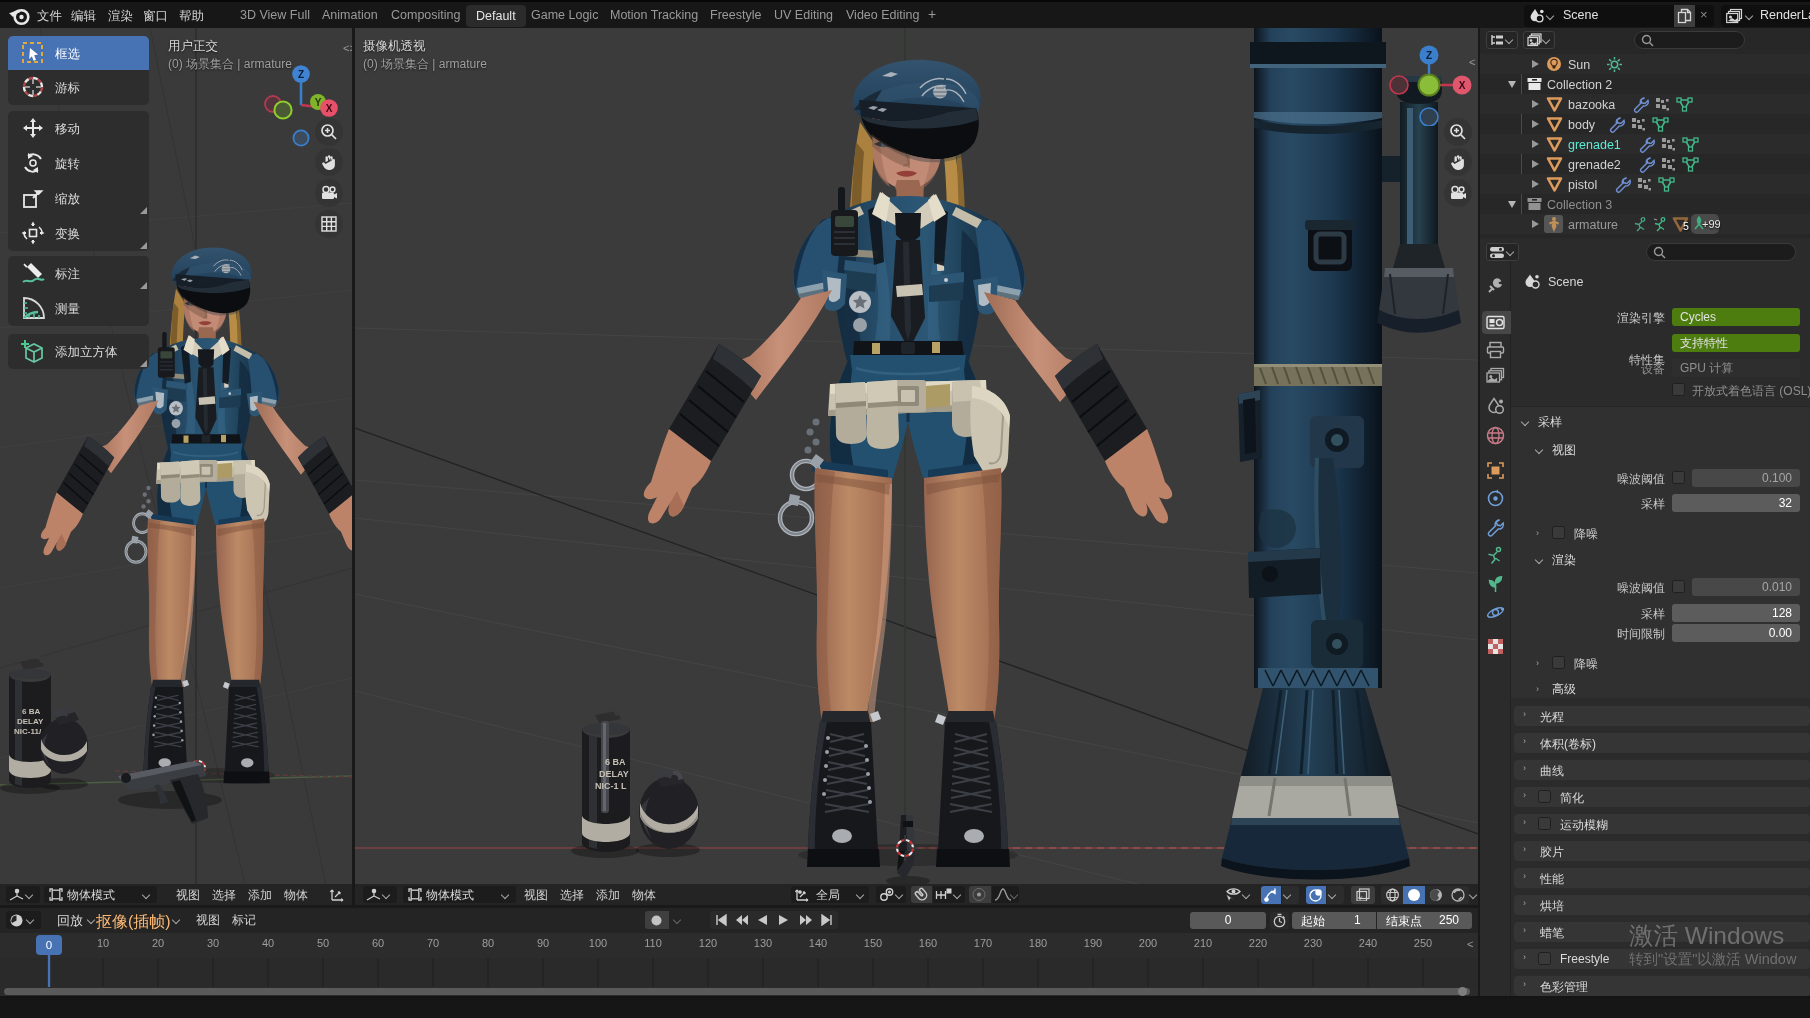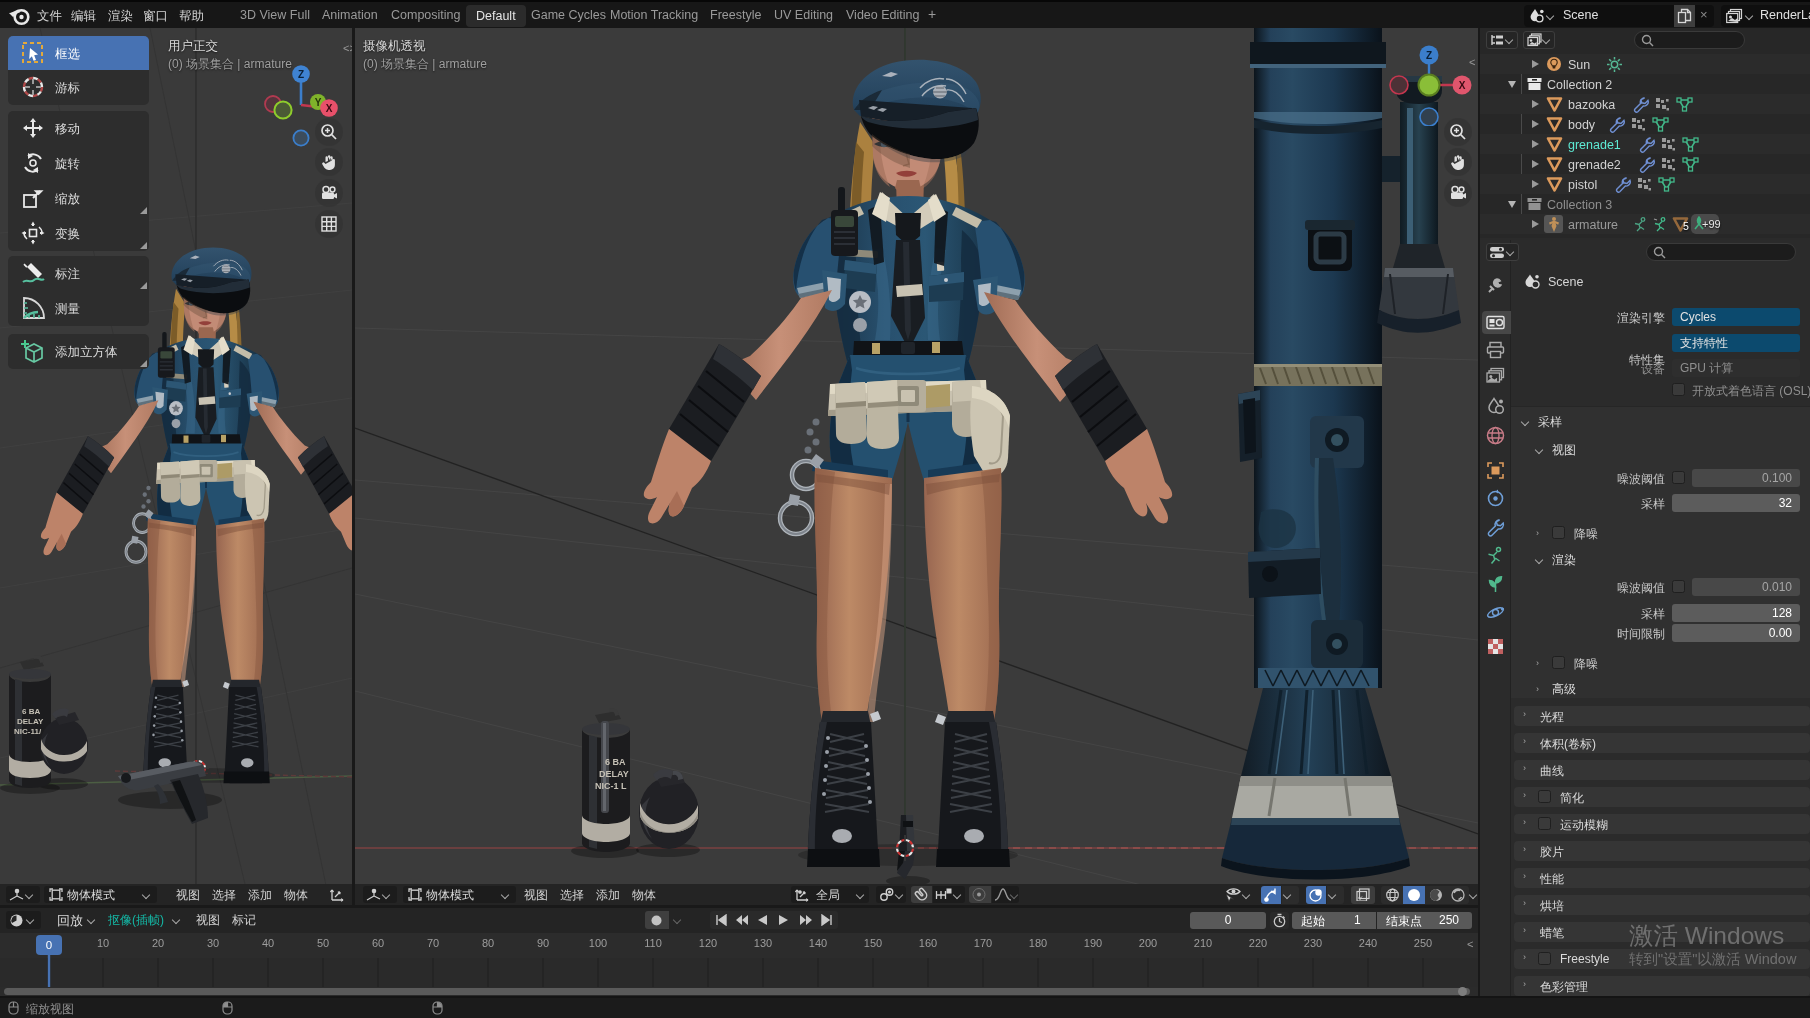--- a/index.html
+++ b/index.html
@@ -35,21 +35,21 @@
 .nbtn { position:absolute; width:28px; height:28px; border-radius:50%; background:rgba(52,52,52,.85); }
 .nbtn svg { position:absolute; left:5px; top:5px; }
 
 
 .rpanel { position:absolute; left:1480px; top:28px; width:330px; height:968px; background:#2a2a2a; }
 .outliner { position:absolute; left:0; top:0; width:330px; height:210px; background:#272727; }
 .props { position:absolute; left:0; top:212px; width:330px; height:756px; background:#2b2b2b; }
 
 
 .plabel { position:absolute; width:130px; left:55px; text-align:right; color:#c8c8c8; font-size:12px; }
-.pdrop { position:absolute; left:192px; width:128px; height:18px; background:#0c4a6e; border-radius:3px; color:#e2e2e2; font-size:12px; padding-left:8px; line-height:18px; }
+.pdrop { position:absolute; left:192px; width:128px; height:18px; background:#4d7c0f; border-radius:3px; color:#e2e2e2; font-size:12px; padding-left:8px; line-height:18px; }
 .pdrop.dis { background:#2e2e2e; color:#8f8f8f; }
 .pslide { position:absolute; left:192px; width:128px; height:18px; background:#5c5c5c; border-radius:3px; color:#fff; font-size:12px; line-height:18px; }
 .pslide.dis { background:#484848; color:#a5a5a5; }
 .pslide span { position:absolute; right:8px; }
 .pcheck { position:absolute; width:13px; height:13px; background:#3a3a3a; border:1px solid #1f1f1f; border-radius:2.5px; }
 .ph { position:absolute; left:34px; width:296px; height:20px; background:#353535; border-radius:4px; color:#dadada; font-size:12px; }
 .ph .ar { position:absolute; left:9px; top:3px; color:#a8a8a8; font-size:9px; }
 .ph .tx { position:absolute; left:26px; top:2.5px; }
 .shead { position:absolute; color:#dadada; font-size:12px; }
 .sar { position:absolute; color:#a8a8a8; font-size:9px; }
@@ -1246,21 +1246,21 @@
   <div class="timeline" id="timeline">
     <div class="abs" style="left:0;top:0;width:1478px;height:25px;background:#242424"></div>
     <div class="abs" style="left:6px;top:3px;width:35px;height:18px;background:#1c1c1c;border-radius:3px"></div>
     <svg class="abs" style="left:9px;top:5px" width="15" height="15" viewBox="0 0 15 15">
         <circle cx="7.5" cy="7.5" r="6" fill="#cfcfcf"></circle>
         <path d="M7.5 7.5 L7.5 2.5 A5 5 0 0 0 3 10 Z" fill="#242424"></path>
       </svg>
     <span class="chev" style="left:27px;top:9px"></span>
     <span class="abs" style="left:57px;top:4px;color:#d8d8d8;font-size:13px">回放</span>
     <span class="chev" style="left:88px;top:9px"></span>
-    <span class="abs" style="left:108px;top:4px;color:#14b8a6;font-size:12px">抠像(插帧)</span>
+    <span class="abs" style="left:96px;top:4px;color:#fdba74;font-size:16px">抠像(插帧)</span>
     <span class="chev" style="left:173px;top:9px"></span>
     <span class="abs" style="left:196px;top:4px;color:#d2d2d2;font-size:12px">视图</span>
     <span class="abs" style="left:232px;top:4px;color:#d2d2d2;font-size:12px">标记</span>
 
     <div class="abs" style="left:645px;top:3px;width:24px;height:18px;background:#3f3f3f;border-radius:3px 0 0 3px"></div>
     <svg class="abs" style="left:651px;top:7px" width="11" height="11">
         <circle cx="5.5" cy="5.5" r="5" fill="#c3c3c3"></circle>
       </svg>
     <span class="chev dim" style="left:674px;top:9px"></span>
     <div class="abs" style="left:710px;top:3px;width:128px;height:18px;background:#2a2a2a;border-radius:3px"></div>
@@ -1373,21 +1373,21 @@
     </svg>
     <span class="mi" style="left:37px">文件</span>
     <span class="mi" style="left:71px">编辑</span>
     <span class="mi" style="left:108px">渲染</span>
     <span class="mi" style="left:143px">窗口</span>
     <span class="mi" style="left:179px">帮助</span>
     <span class="tab" style="left:240px">3D View Full</span>
     <span class="tab" style="left:322px">Animation</span>
     <span class="tab" style="left:391px">Compositing</span>
     <span class="tabactive" style="left:466px">Default</span>
-    <span class="tab" style="left:531px">Game Cycles</span>
+    <span class="tab" style="left:531px">Game Logic</span>
     <span class="tab" style="left:610px">Motion Tracking</span>
     <span class="tab" style="left:710px">Freestyle</span>
     <span class="tab" style="left:774px">UV Editing</span>
     <span class="tab" style="left:846px">Video Editing</span>
     <span class="tab" style="left:928px;font-size:14px;top:4px">+</span>
 
     <div class="abs" style="left:1524px;top:3px;width:190px;height:22px;background:#0f0f0f;border-radius:4px;"></div>
     <svg class="abs" style="left:1529px;top:6px" width="16" height="16" viewBox="0 0 16 16">
       <path d="M6 1 C7.5 4 10 6 10 9 a4.2 4.2 0 1 1 -8.4 0 C1.6 6 4.5 4 6 1 Z" fill="#ddd"></path>
       <circle cx="10.5" cy="10.5" r="3.4" fill="#0f0f0f" stroke="#ddd" stroke-width="1.4"></circle>
@@ -1407,37 +1407,20 @@
     <svg class="abs" style="left:1726px;top:6px" width="17" height="16" viewBox="0 0 17 16">
       <rect x="4.5" y="1.5" width="11" height="9" fill="none" stroke="#d5d5d5" stroke-width="1.2"></rect>
       <rect x="2.5" y="3.5" width="11" height="9" fill="#0f0f0f" stroke="#d5d5d5" stroke-width="1.2"></rect>
       <rect x="0.7" y="5.5" width="11" height="9" fill="#0f0f0f" stroke="#d5d5d5" stroke-width="1.2"></rect>
       <circle cx="4.5" cy="9" r="1.5" fill="#d5d5d5"></circle>
       <path d="M2 13 l4 -3 3 2 2.5 -2 v4 Z" fill="#d5d5d5"></path>
     </svg>
     <span class="chev" style="left:1746px;top:11px"></span>
     <span class="abs" style="left:1760px;top:6px;color:#e0e0e0;font-size:12.5px">RenderLay</span>
   </div>
-  <div class="status" id="status">
-    <svg class="abs" style="left:8px;top:3px" width="11" height="14" viewBox="0 0 11 14">
-        <rect x="1" y="1" width="9" height="12" rx="4" fill="none" stroke="#8e8e8e" stroke-width="1.2"></rect>
-        <path d="M5.5 1 v5 M1 6 h9" stroke="#8e8e8e" stroke-width="1.2"></path>
-      </svg>
-    <span class="abs" style="left:26px;top:3px">缩放视图</span>
-    <svg class="abs" style="left:222px;top:3px" width="11" height="14" viewBox="0 0 11 14">
-        <rect x="1" y="1" width="9" height="12" rx="4" fill="none" stroke="#8e8e8e" stroke-width="1.2"></rect>
-        <path d="M5.5 1 v5 M1 6 h9" stroke="#8e8e8e" stroke-width="1.2"></path>
-        <path d="M5.5 1 A4.5 4.5 0 0 0 1 6 L5.5 6 Z" fill="#8e8e8e"></path>
-      </svg>
-    <svg class="abs" style="left:432px;top:3px" width="11" height="14" viewBox="0 0 11 14">
-        <rect x="1" y="1" width="9" height="12" rx="4" fill="none" stroke="#8e8e8e" stroke-width="1.2"></rect>
-        <path d="M5.5 1 v5 M1 6 h9" stroke="#8e8e8e" stroke-width="1.2"></path>
-        <path d="M5.5 1 A4.5 4.5 0 0 1 10 6 L5.5 6 Z" fill="#8e8e8e"></path>
-      </svg>
-  </div>
 
   <div class="abs" style="left:352px;top:28px;width:3px;height:877px;background:#191919"></div>
   <div class="abs" style="left:1478px;top:28px;width:2px;height:970px;background:#191919"></div>
   <div class="abs" style="left:0;top:905px;width:1478px;height:3px;background:#191919"></div>
   <div class="abs" style="left:0;top:996px;width:1810px;height:2px;background:#141414"></div>
 
   <div class="abs" style="left:1629px;top:919px;color:rgba(160,160,160,.55);font-size:24.5px;z-index:50">激活 Windows</div>
   <div class="abs" style="left:1629px;top:950px;color:rgba(160,160,160,.55);font-size:14.5px;z-index:50;white-space:nowrap">转到"设置"以激活 Window</div>
 </div>
 

